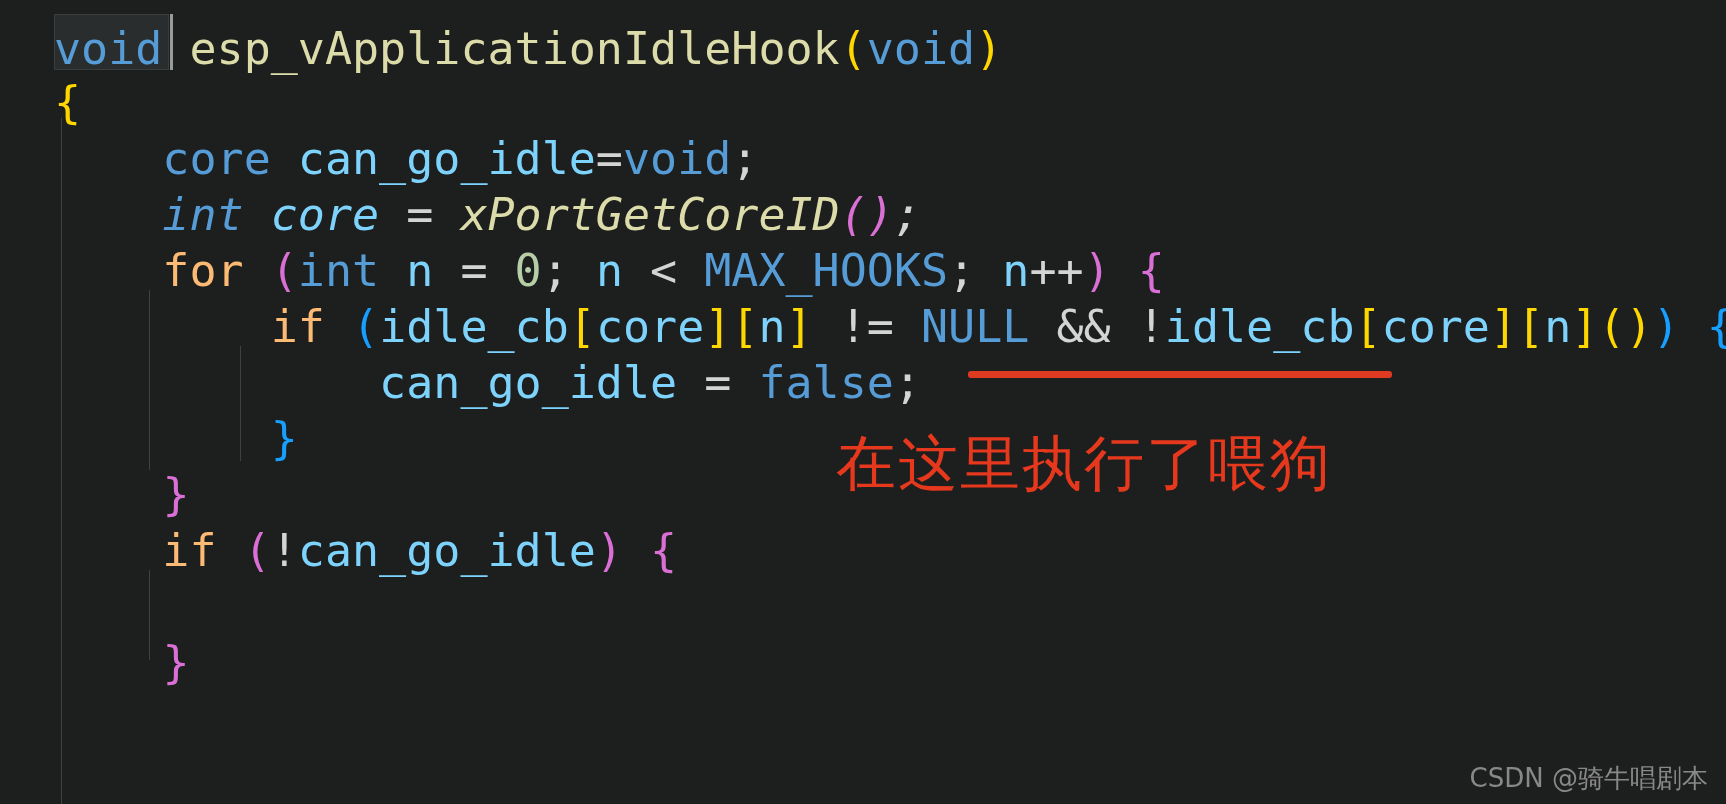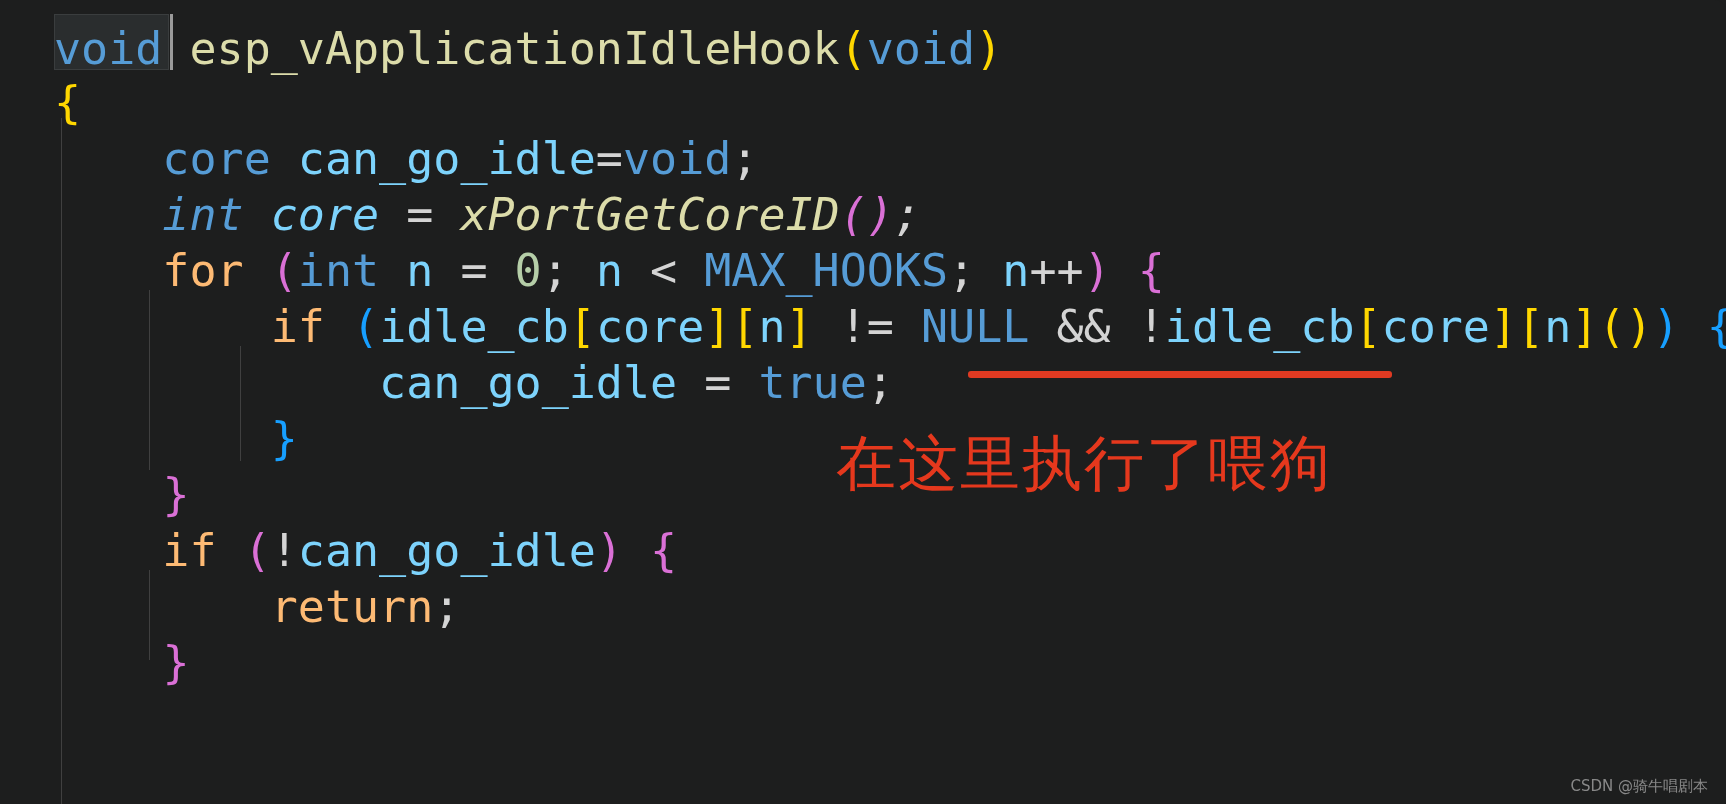--- a/index.html
+++ b/index.html
@@ -98,21 +98,21 @@
     letter-spacing: 2px;
     white-space: pre;
   }
 
   .watermark {
     position: absolute;
     right: 18px;
     bottom: 8px;
     color: #9b9b9b;
     font-family: "DejaVu Sans", "Liberation Sans", sans-serif;
-    font-size: 15px;
+    font-size: 26px;
     white-space: pre;
     opacity: 0.85;
   }
 </style>
 </head>
 <body>
 
 <div id="editor">
 
   <div class="gutter-strip"></div>
@@ -127,25 +127,24 @@
       <div class="indent-guide" style="left: 240px; top: 346px; height: 115px;"></div>
     </div>
 
   <div class="code-area" id="code-area">
       <div class="line" style="top: 18px; left: 54px;"><span class="t-kw">void</span><span class="t-op"> </span><span class="t-fn">esp_vApplicationIdleHook</span><span class="t-b1">(</span><span class="t-kw">void</span><span class="t-b1">)</span></div>
       <div class="line" style="top: 72px; left: 54px;"><span class="t-b1">{</span></div>
       <div class="line" style="top: 128px; left: 54px;"><span class="t-kw">    core</span><span class="t-op"> </span><span class="t-var">can_go_idle</span><span class="t-op">=</span><span class="t-const">void</span><span class="t-op">;</span></div>
       <div class="line" style="top: 184px; left: 54px; font-style: italic;"><span class="t-kw">    int</span><span class="t-op"> </span><span class="t-var">core</span><span class="t-op"> = </span><span class="t-fn">xPortGetCoreID</span><span class="t-b2">(</span><span class="t-b2">)</span><span class="t-op">;</span></div>
       <div class="line" style="top: 240px; left: 54px;"><span class="t-kwpink">    for</span><span class="t-op"> </span><span class="t-b2">(</span><span class="t-kw">int</span><span class="t-op"> </span><span class="t-var">n</span><span class="t-op"> = </span><span class="t-num">0</span><span class="t-op">; </span><span class="t-var">n</span><span class="t-op"> &lt; </span><span class="t-kw">MAX_HOOKS</span><span class="t-op">; </span><span class="t-var">n</span><span class="t-op">++</span><span class="t-b2">)</span><span class="t-op"> </span><span class="t-b2">{</span></div>
       <div class="line" style="top: 296px; left: 54px;"><span class="t-kwpink">        if</span><span class="t-op"> </span><span class="t-b3">(</span><span class="t-var">idle_cb</span><span class="t-b1">[</span><span class="t-var">core</span><span class="t-b1">]</span><span class="t-b1">[</span><span class="t-var">n</span><span class="t-b1">]</span><span class="t-op"> != </span><span class="t-const">NULL</span><span class="t-op"> &amp;&amp; !</span><span class="t-var">idle_cb</span><span class="t-b1">[</span><span class="t-var">core</span><span class="t-b1">]</span><span class="t-b1">[</span><span class="t-var">n</span><span class="t-b1">]</span><span class="t-b1">(</span><span class="t-b1">)</span><span class="t-b3">)</span><span class="t-op"> </span><span class="t-b3">{</span></div>
-      <div class="line" style="top: 352px; left: 54px;"><span class="t-var">            can_go_idle</span><span class="t-op"> = </span><span class="t-const">true</span><span class="t-op">;</span></div>
+      <div class="line" style="top: 352px; left: 54px;"><span class="t-var">            can_go_idle</span><span class="t-op"> = </span><span class="t-const">false</span><span class="t-op">;</span></div>
       <div class="line" style="top: 408px; left: 54px;"><span class="t-op">        </span><span class="t-b3">}</span></div>
       <div class="line" style="top: 464px; left: 54px;"><span class="t-op">    </span><span class="t-b2">}</span></div>
       <div class="line" style="top: 520px; left: 54px;"><span class="t-kwpink">    if</span><span class="t-op"> </span><span class="t-b2">(</span><span class="t-op">!</span><span class="t-var">can_go_idle</span><span class="t-b2">)</span><span class="t-op"> </span><span class="t-b2">{</span></div>
-      <div class="line" style="top: 576px; left: 54px;"><span class="t-kwpink">        return</span><span class="t-op">;</span></div>
       <div class="line" style="top: 632px; left: 54px;"><span class="t-op">    </span><span class="t-b2">}</span></div>
     </div>
 
   <div class="anno-line" id="anno-line" style="left: 968px; top: 371px; width: 424px; height: 7px; background: rgb(224, 58, 34);"></div>
 
   <div class="anno-text" id="anno-text" style="left: 836px; top: 424px; color: rgb(229, 56, 29); text-align: center;">在这里执行了喂狗</div>
 
   <div class="watermark">CSDN @骑牛唱剧本</div>
 
 </div>

